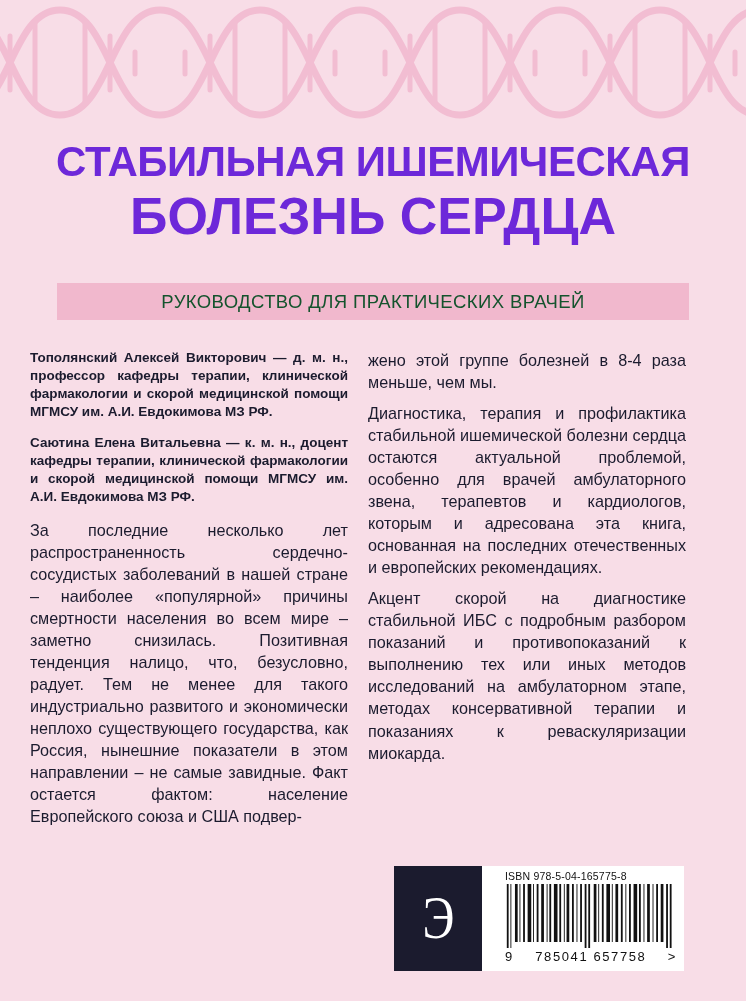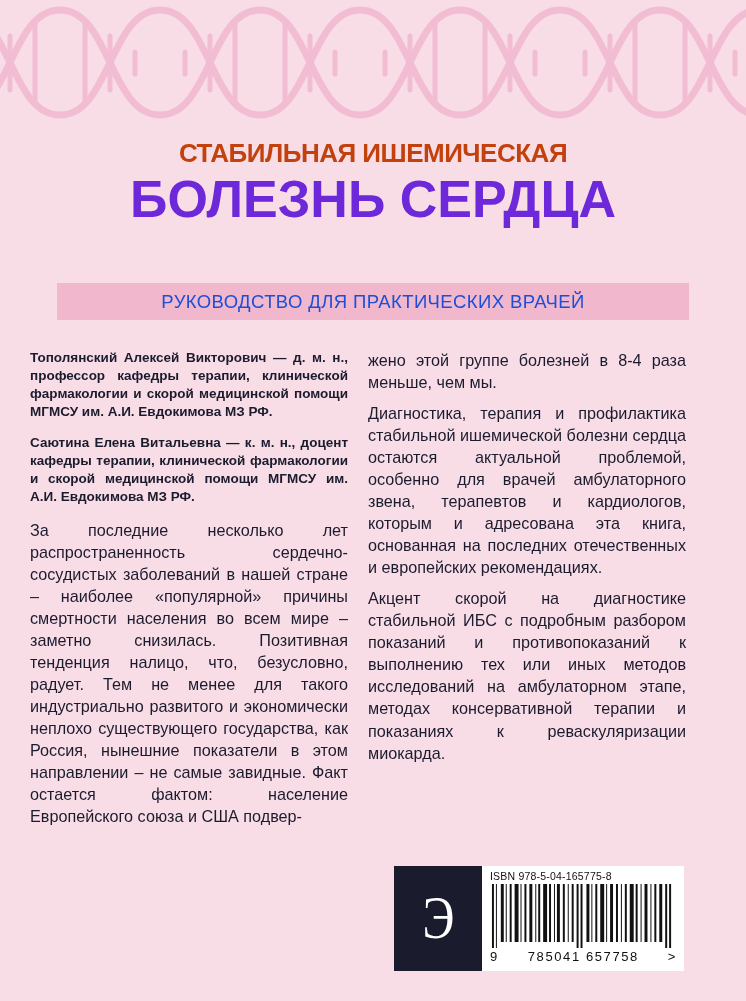--- a/index.html
+++ b/index.html
@@ -39,23 +39,23 @@
   .title-block {
     position: absolute;
     top: 140px;
     left: 0;
     width: 746px;
     text-align: center;
   }
   .title-line1 {
     font-family: "Liberation Sans", sans-serif;
     font-weight: bold;
-    font-size: 26px;
+    font-size: 42px;
     letter-spacing: -0.5px;
-    color: #c2410c;
+    color: #6d28d9;
     line-height: 1.05;
     white-space: nowrap;
   }
   .title-line2 {
     font-family: "Liberation Sans", sans-serif;
     font-weight: bold;
     font-size: 52px;
     letter-spacing: 0px;
     color: #6d28d9;
     line-height: 1.1;
@@ -73,21 +73,21 @@
     background: #f1b8cd;
     display: flex;
     align-items: center;
     justify-content: center;
   }
   .subtitle-text {
     font-family: "Liberation Sans", sans-serif;
     font-size: 18.5px;
     font-weight: normal;
     letter-spacing: 0.4px;
-    color: #1d4ed8;
+    color: #14532d;
     white-space: nowrap;
   }
 
   
   .columns {
     position: absolute;
     top: 349px;
     left: 30px;
     width: 686px;
     height: 630px;
@@ -148,21 +148,21 @@
     margin-top: -4px;
   }
   .barcode-box {
     position: absolute;
     left: 88px;
     top: 0;
     width: 202px;
     height: 105px;
     background: #ffffff;
     box-sizing: border-box;
-    padding: 4px 7px 2px 8px;
+    padding: 4px 7px 2px 23px;
   }
   .isbn-text {
     font-family: "Liberation Sans", sans-serif;
     font-size: 10.5px;
     color: #111;
     letter-spacing: 0.2px;
     margin-bottom: 2px;
   }
   .bars {
     height: 64px;

